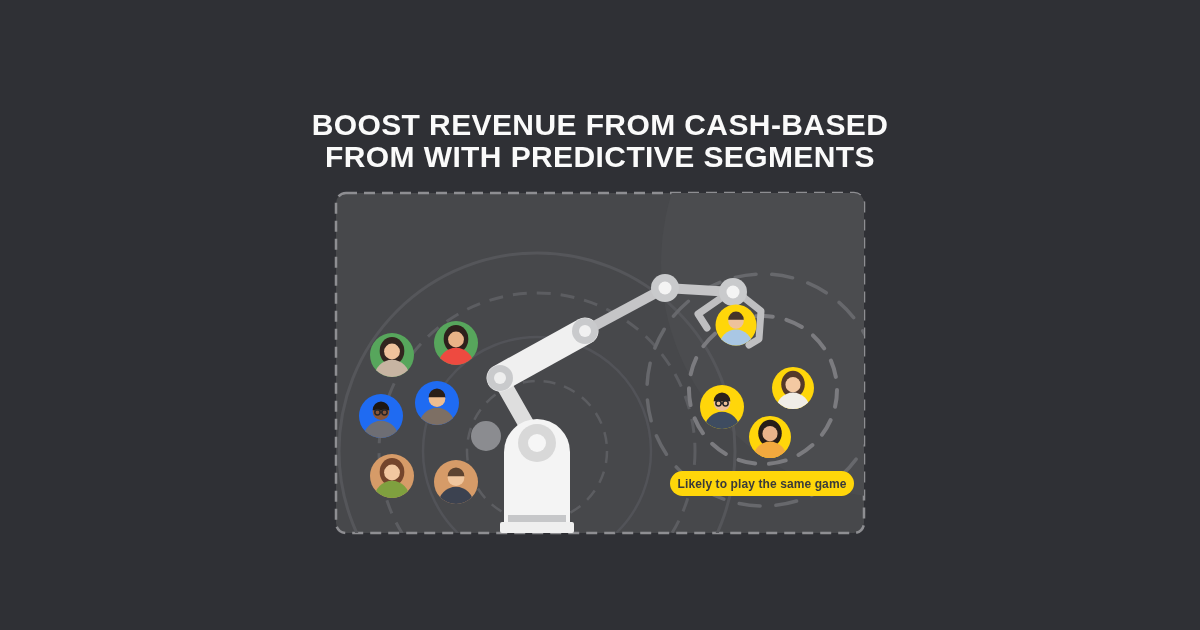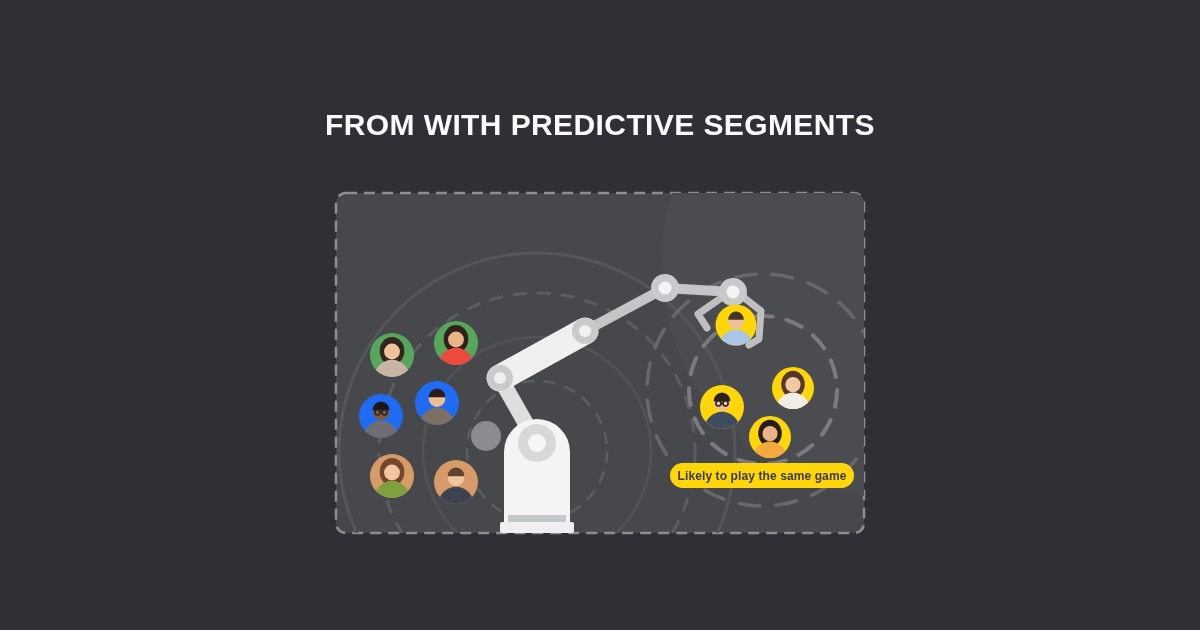--- a/index.html
+++ b/index.html
@@ -12,31 +12,32 @@
     position:absolute;top:89px;left:0;width:1200px;
     text-align:center;color:#fafafa;
     font-size:30px;line-height:32px;font-weight:800;letter-spacing:.4px;
   }
   .title span{display:block;}
   .stage{
     position:absolute;left:336px;top:193px;width:528px;height:340px;
   }
   .stage svg{position:absolute;left:0;top:0;overflow:visible;}
   .badge{
-    position:absolute;left:334px;top:270px;width:184px;height:25px;
+    position:absolute;left:334px;top:278px;width:184px;height:25px;
     background:#ffd60a;border-radius:13px;
     display:flex;align-items:center;justify-content:center;
     color:#3a3a3a;font-size:12px;font-weight:700;letter-spacing:.1px;
     white-space:nowrap;
   }
 </style>
 </head>
 <body style="background: rgb(47, 48, 53);">
 
 <h1 class="title" style="color: rgb(250, 250, 250);">
+  <span>BOOST REVENUE FROM CASH-BASED</span>
   <span>FROM WITH PREDICTIVE SEGMENTS</span>
 </h1>
 
 <div class="stage">
   <svg width="528" height="340" viewBox="0 0 528 340">
     <defs>
       <clipPath id="panel-clip">
           <rect x="0" y="0" width="528" height="340" rx="10"></rect>
         </clipPath>
     </defs>

